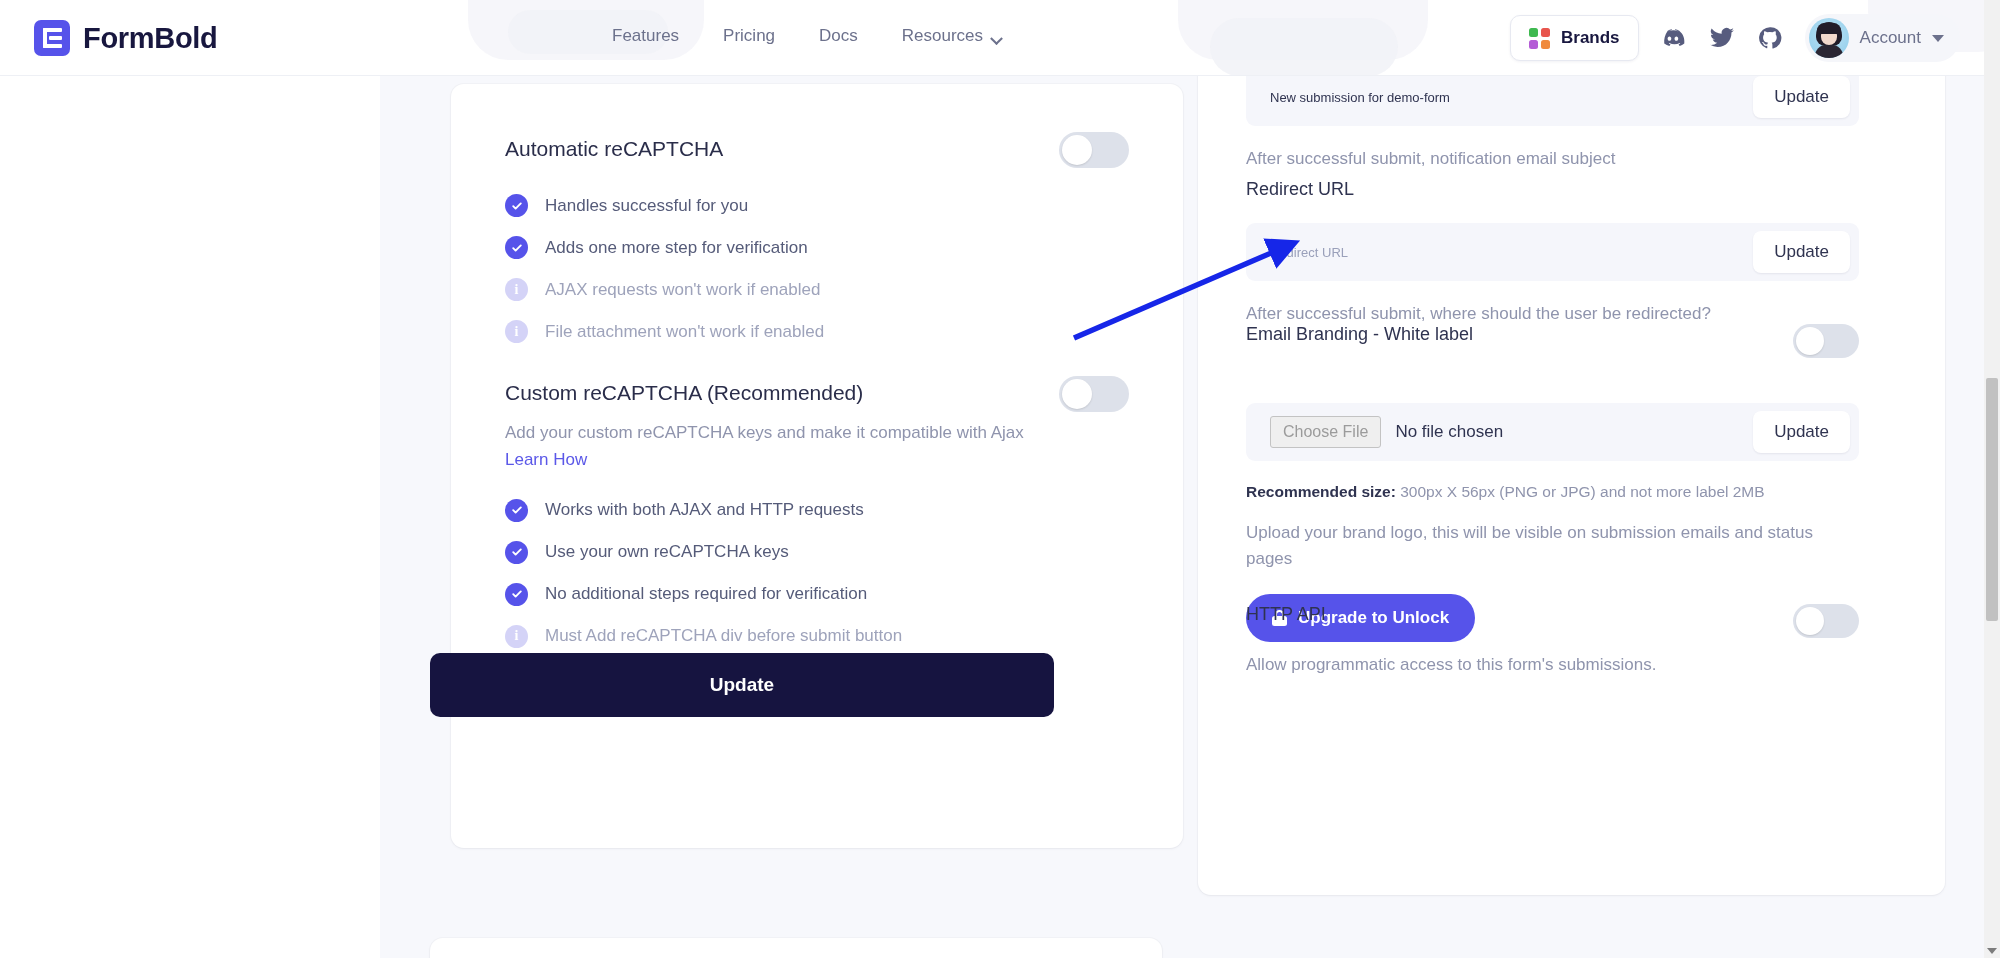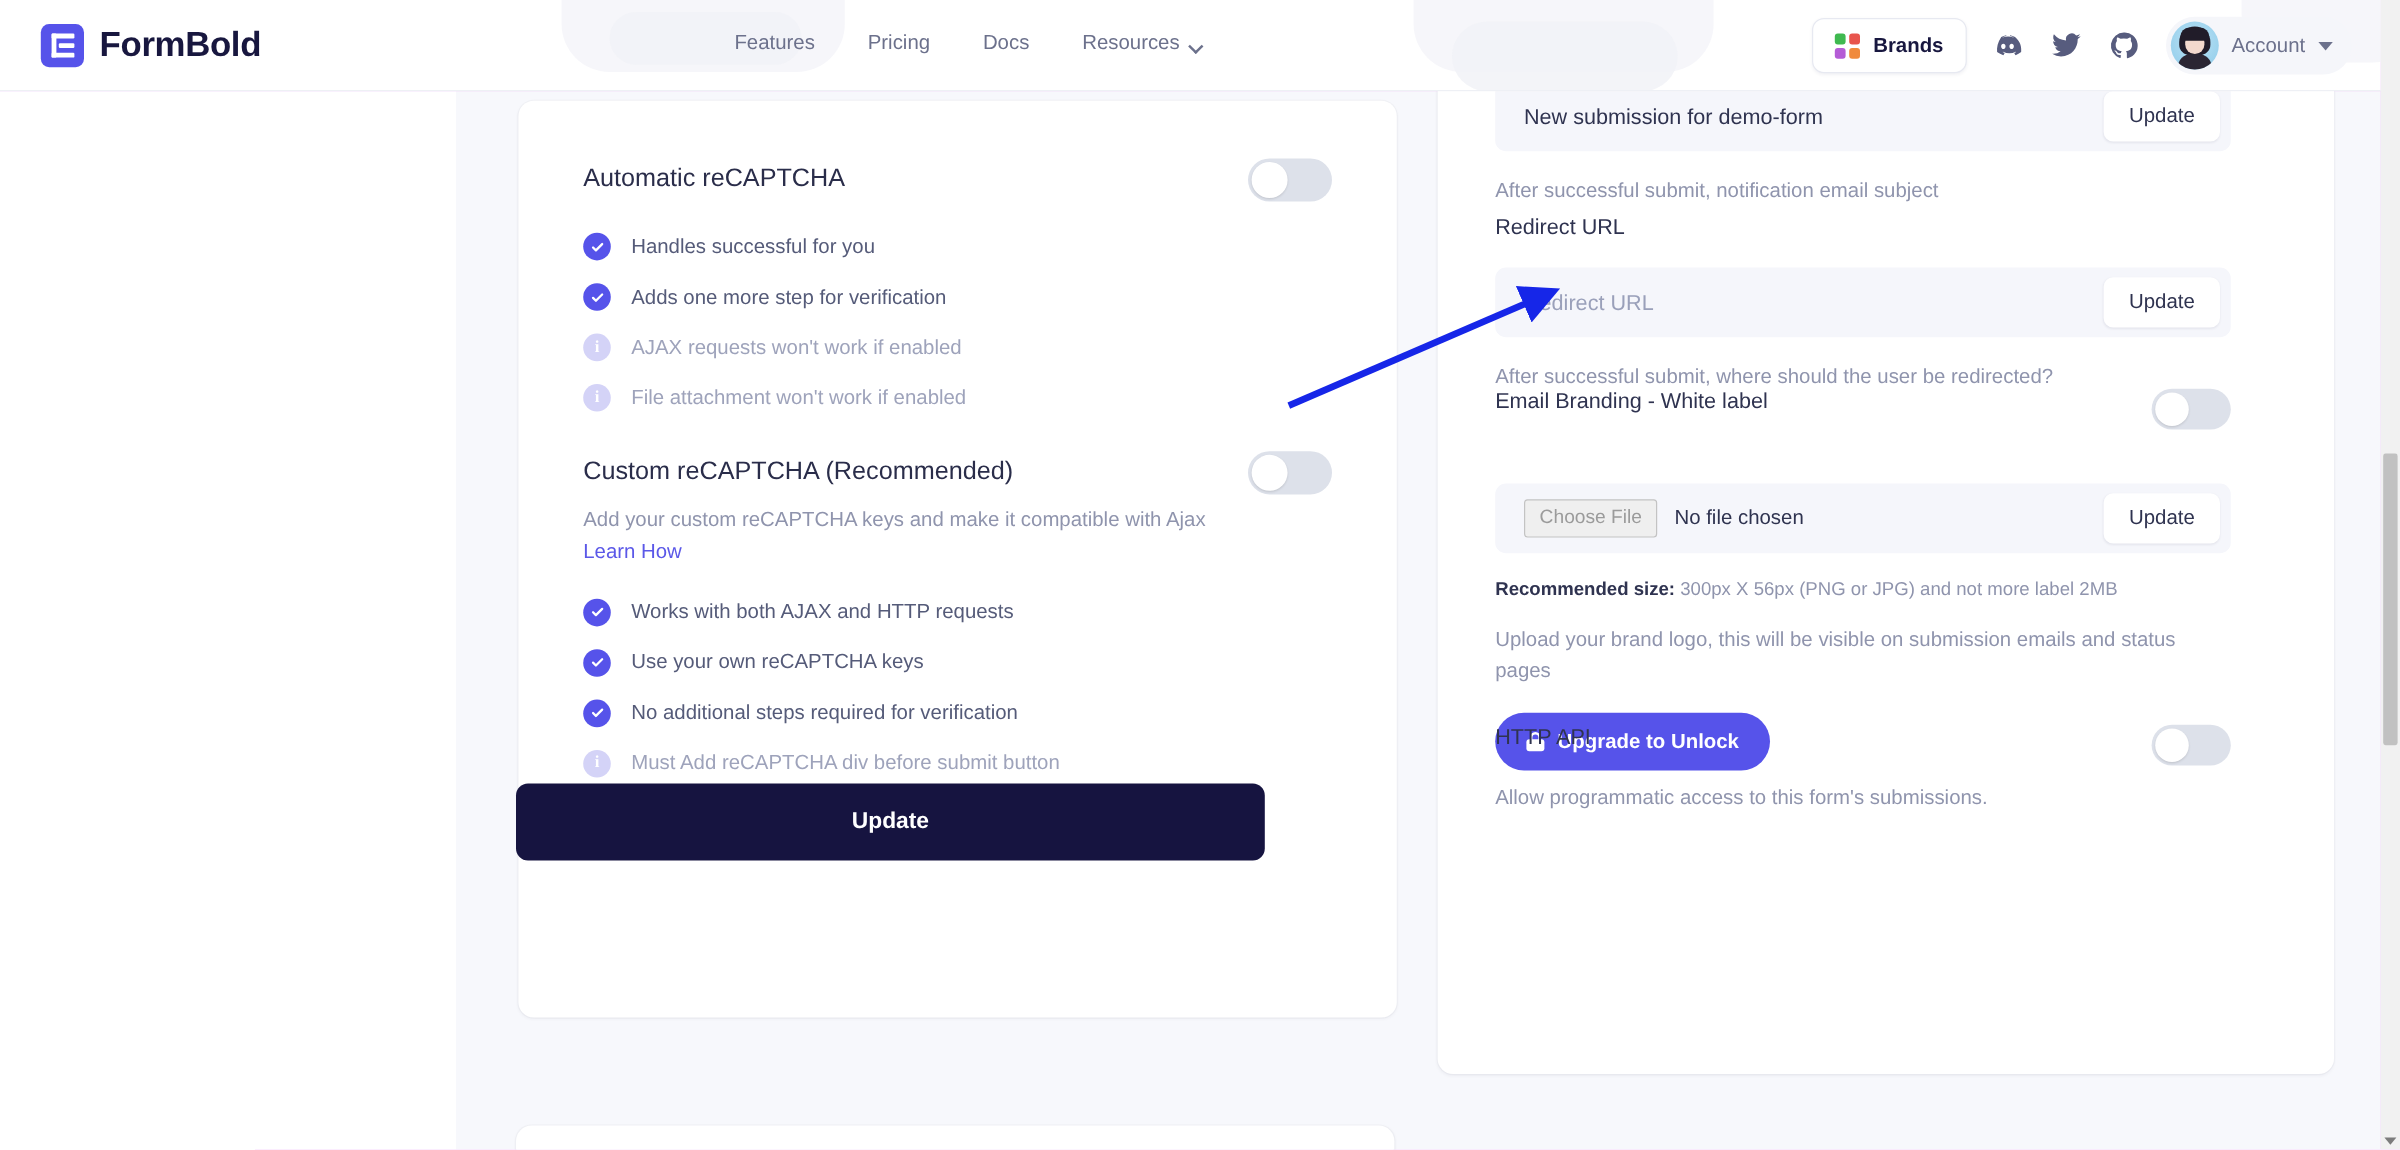--- a/index.html
+++ b/index.html
@@ -2,21 +2,21 @@
 <html><head>
 <meta charset="utf-8">
 <style>
   * { box-sizing: border-box; margin: 0; padding: 0; }
   html, body {
     width: 2000px; height: 958px;
     font-family: "Liberation Sans", sans-serif;
     background: #ffffff;
     overflow: hidden;
   }
-  .viewport { position: relative; width: 2000px; height: 958px; background:#f0abfc; }
+  .viewport { position: relative; width: 2000px; height: 958px; background:#c2410c; }
 
   
   .header {
     position: absolute; left:0; top:0; width: 1984px; height: 76px;
     background: #ffffff; border-bottom: 1px solid #eef0f5;
     overflow: hidden; z-index: 30;
   }
   .hdr-blob { position:absolute; background:#f4f5f9; border-radius: 40px; opacity:.85; }
   .hdr-blob.b1 { left:468px; top:-44px; width:236px; height:104px; }
   .hdr-blob.b2 { left:508px; top:10px; width:160px; height:44px; background:#f1f2f7; }
@@ -70,21 +70,21 @@
   .caret { width:0; height:0; border-left:6px solid transparent; border-right:6px solid transparent; border-top:7px solid #6c718c; }
 
   
   .page-bg { position:absolute; left:380px; top:76px; width:1604px; height:882px; background:#f7f8fc; }
   .left-gutter { position:absolute; left:0; top:76px; width:380px; height:882px; background:#ffffff; }
 
   .card {
     position:absolute; background:#ffffff; border-radius:13px;
     box-shadow:0 1px 3px rgba(24,23,63,.05), 0 0 0 1px rgba(24,23,63,.025);
   }
-  .card-left  { left:432px;  top:84px;  width:732px; height:764px; }
+  .card-left  { left:451px;  top:84px;  width:732px; height:764px; }
   .card-left2 { left:430px;  top:938px; width:732px; height:120px; }
   .card-right { left:1198px; top:34px;  width:747px; height:861px; }
 
   
   .sec { position:absolute; left:54px; width:624px; }
   .sec-head { display:flex; align-items:flex-start; justify-content:space-between; gap:20px; }
   .sec-title { font-size:21px; color:#2a2d4a; line-height:1.25; padding-top:4px; }
   .sec-desc { font-size:17px; color:#8f94ad; line-height:1.6; margin-top:13px; max-width:530px; }
   .sec-desc a { color:#5b58e8; text-decoration:none; }
 
@@ -109,21 +109,21 @@
     cursor:pointer;
   }
 
   
   .r-sec { position:absolute; left:48px; width:613px; }
   .field-label { font-size:18px; color:#2f3350; }
   .input-row {
     display:flex; align-items:center; justify-content:space-between;
     background:#f5f6fb; border-radius:9px; height:58px; padding:0 9px 0 24px;
   }
-  .input-row .val { font-size:18px; color:#2f3350; }
+  .input-row .val { font-size:13px; color:#2f3350; }
   .input-row .val.ph { color:#9aa0ba; }
   .btn-sm {
     height:42px; padding:0 21px; background:#ffffff; border:none; border-radius:8px;
     font-family:"Liberation Sans", sans-serif; font-size:17px; color:#2f3350;
     box-shadow:0 1px 2px rgba(24,23,63,.08); cursor:pointer; flex:none;
   }
   .helper { font-size:17px; color:#8f94ad; line-height:1.55; }
 
   .file-row { display:flex; align-items:center; gap:14px; }
   .file-btn {

